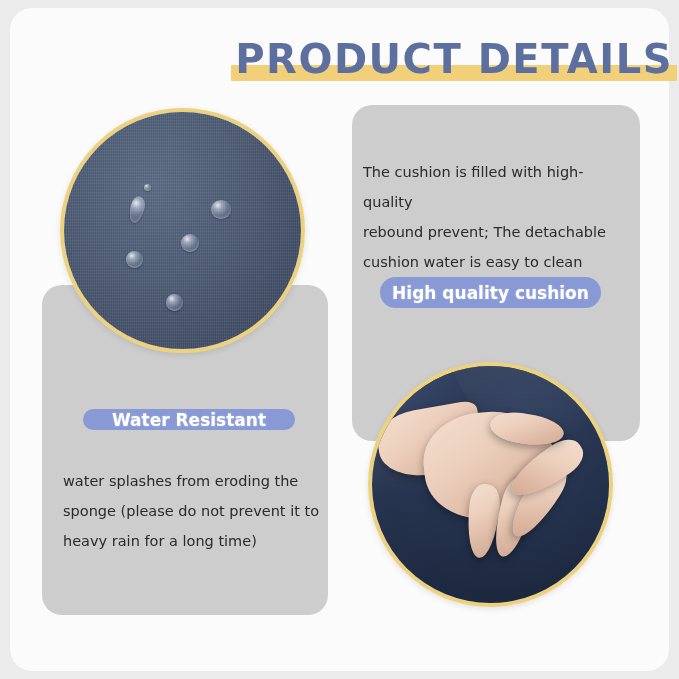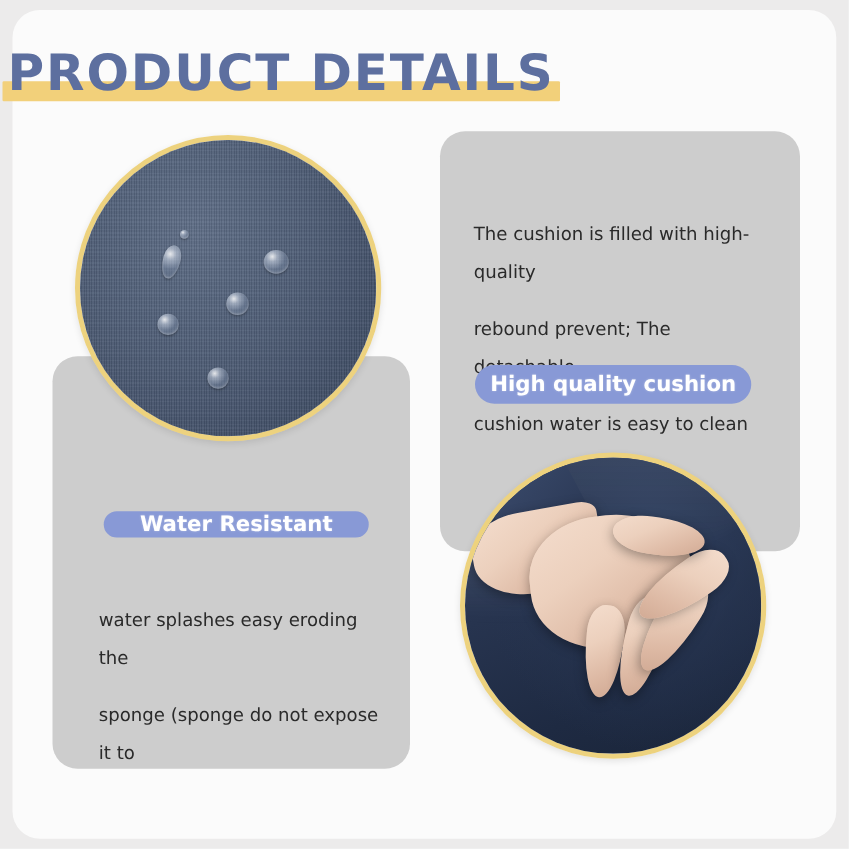--- a/index.html
+++ b/index.html
@@ -9,21 +9,21 @@
     font-family:"DejaVu Sans", sans-serif;
     position:relative;
   }
   .page-panel{
     position:absolute;left:10px;top:8px;width:659px;height:663px;
     background:#fbfbfb;border-radius:22px;
   }
   
   .title-wrap{
     position:absolute;left:0;top:28px;width:679px;height:62px;
-    display:flex;align-items:center;justify-content:flex-start;
+    display:flex;align-items:center;justify-content:flex-end;
   }
   .title-inner{position:relative;display:inline-block;padding:0 6px;}
   .title-bar{
     position:absolute;left:2px;right:2px;bottom:4px;height:16px;
     background:#f2d07a;border-radius:1px;z-index:1;
   }
   .title-text{
     position:relative;z-index:2;
     font-family:"DejaVu Sans", sans-serif;
     font-weight:bold;font-size:40px;letter-spacing:1.5px;
@@ -38,31 +38,31 @@
   .card-right{left:352px;top:105px;width:288px;height:336px;}
 
   
   .body-text{
     position:absolute;color:#2a2a2a;
     font-family:"DejaVu Sans", sans-serif;
     font-size:14.5px;line-height:30px;
   }
   .text-right{left:363px;top:157px;width:268px;}
   .text-left{left:63px;top:466px;width:262px;}
-  .body-text p{margin:16px;}
+  .body-text p{margin:0;}
 
   
   .pill{
     position:absolute;background:#8899d6;border-radius:999px;
     color:#ffffff;font-family:"DejaVu Sans", sans-serif;
     font-weight:bold;font-size:17px;
     display:flex;align-items:center;justify-content:center;
     text-shadow:0 0 2px rgba(255,255,255,.35);
   }
-  .pill-hq{left:380px;top:292px;width:221px;height:31px;}
+  .pill-hq{left:380px;top:277px;width:221px;height:31px;}
   .pill-wr{left:83px;top:409px;width:212px;height:21px;}
 
   
   .circle{
     position:absolute;border-radius:50%;
     border:4px solid #edd27e;
     overflow:hidden;
     box-shadow:0 2px 6px rgba(0,0,0,.10);
   }
   .circle-fabric{left:60px;top:108px;width:237px;height:237px;}
@@ -133,22 +133,23 @@
 
 <div class="pill pill-hq">
   <span>High quality cushion</span>
 </div>
 
 <div class="pill pill-wr">
   <span>Water Resistant</span>
 </div>
 
 <div class="body-text text-left">
-  <p>water splashes easy eroding the</p>
-  <p>sponge (sponge do not expose it to</p>
+  <p>water splashes from eroding the</p>
+  <p>sponge (please do not prevent it to</p>
+  <p>heavy rain for a long time)</p>
 </div>
 
 <div class="circle circle-fabric">
   <div class="fabric-surface"></div>
   <div class="drop" style="left:80px;top:72px;width:7px;height:7px;"></div>
   <div class="drop" style="left:66px;top:84px;width:14px;height:27px;border-radius:50% 50% 48% 48%/40% 40% 60% 60%;transform:rotate(14deg);"></div>
   <div class="drop" style="left:147px;top:88px;width:20px;height:19px;"></div>
   <div class="drop" style="left:117px;top:122px;width:18px;height:18px;"></div>
   <div class="drop" style="left:62px;top:139px;width:17px;height:17px;"></div>
   <div class="drop" style="left:102px;top:182px;width:17px;height:17px;"></div>

